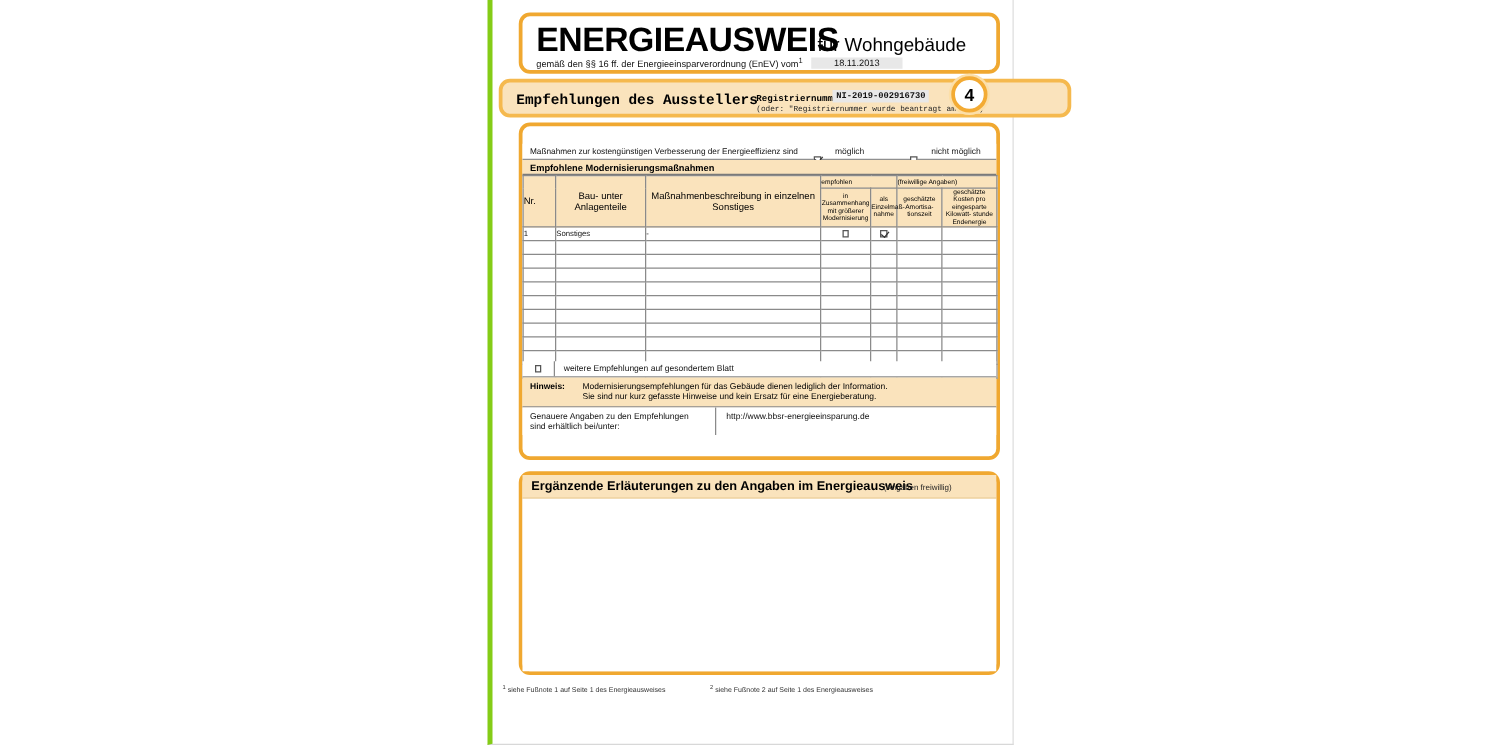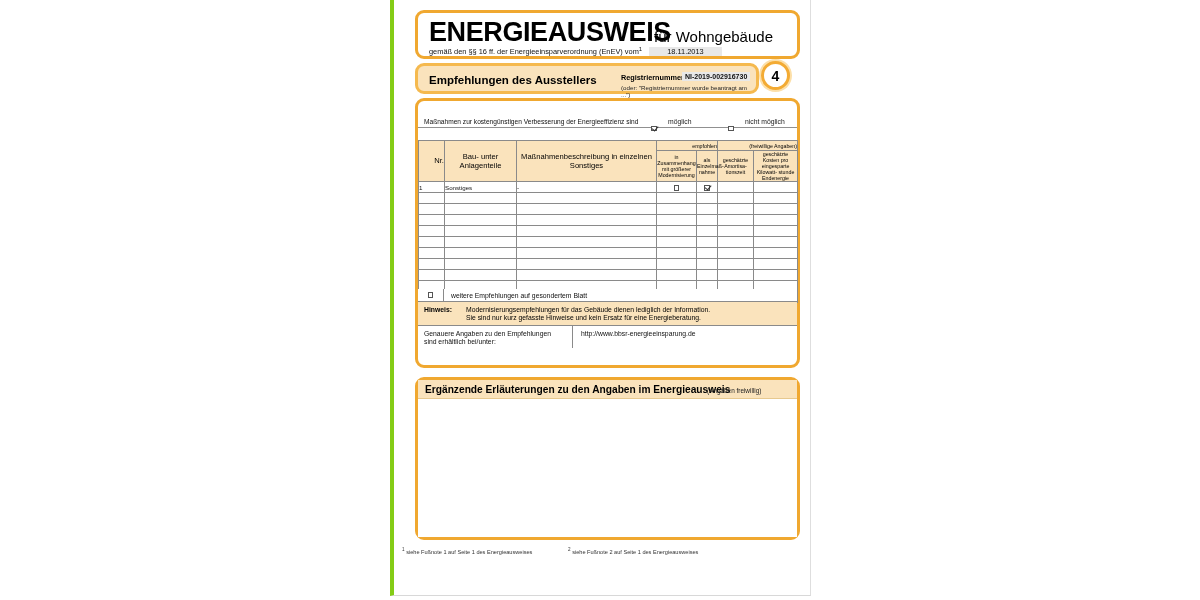--- a/index.html
+++ b/index.html
@@ -92,22 +92,22 @@
     display: inline-block;
     background: #e8e8e8;
     padding: 0 18px;
     margin-left: 5px;
     font-size: 7.4px;
     color: #111;
   }
 
   
   #aussteller-band {
-    left: 21px; top: 63px;
-    width: 344px; height: 31px;
+    left: 5px; top: 63px;
+    width: 458px; height: 31px; font-family: Liberation Mono, monospace;
   }
   .band-title {
     position: absolute;
     left: 11px; top: 8px;
     font-size: 11.5px;
     font-weight: bold;
     color: #000;
   }
   .reg-label {
     position: absolute;
@@ -252,21 +252,21 @@
   .hdr-tiny {
     background: #fae3bc;
     text-align: center;
     font-size: 5.3px;
     line-height: 6px;
     color: #000;
     padding: 1px;
   }
   .hdr-group {
     background: #fae3bc;
-    text-align: right;
+    text-align: left;
     font-size: 5.3px;
     line-height: 6px;
     color: #000;
     height: 9px;
   }
   .data-cell {
     height: 10px;
     font-size: 6.2px;
     padding: 0 3px;
     color: #111;
@@ -433,20 +433,23 @@
 
 
       <div class="meas-row">
         <div class="lbl">Maßnahmen zur kostengünstigen Verbesserung der Energieeffizienz sind</div>
         <span class="cb1"><span class="cbox checked"></span></span>
         <div class="t1">möglich</div>
         <span class="cb2"><span class="cbox"></span></span>
         <div class="t2">nicht möglich</div>
       </div>
 
+      <div class="sub-head">
+        <span>Empfohlene Modernisierungsmaßnahmen</span>
+      </div>
 
       <table class="tbl">
         <colgroup>
           <col style="width:26px">
           <col style="width:72px">
           <col style="width:140px">
           <col style="width:40px">
           <col style="width:21px">
           <col style="width:36px">
           <col style="width:44px">

